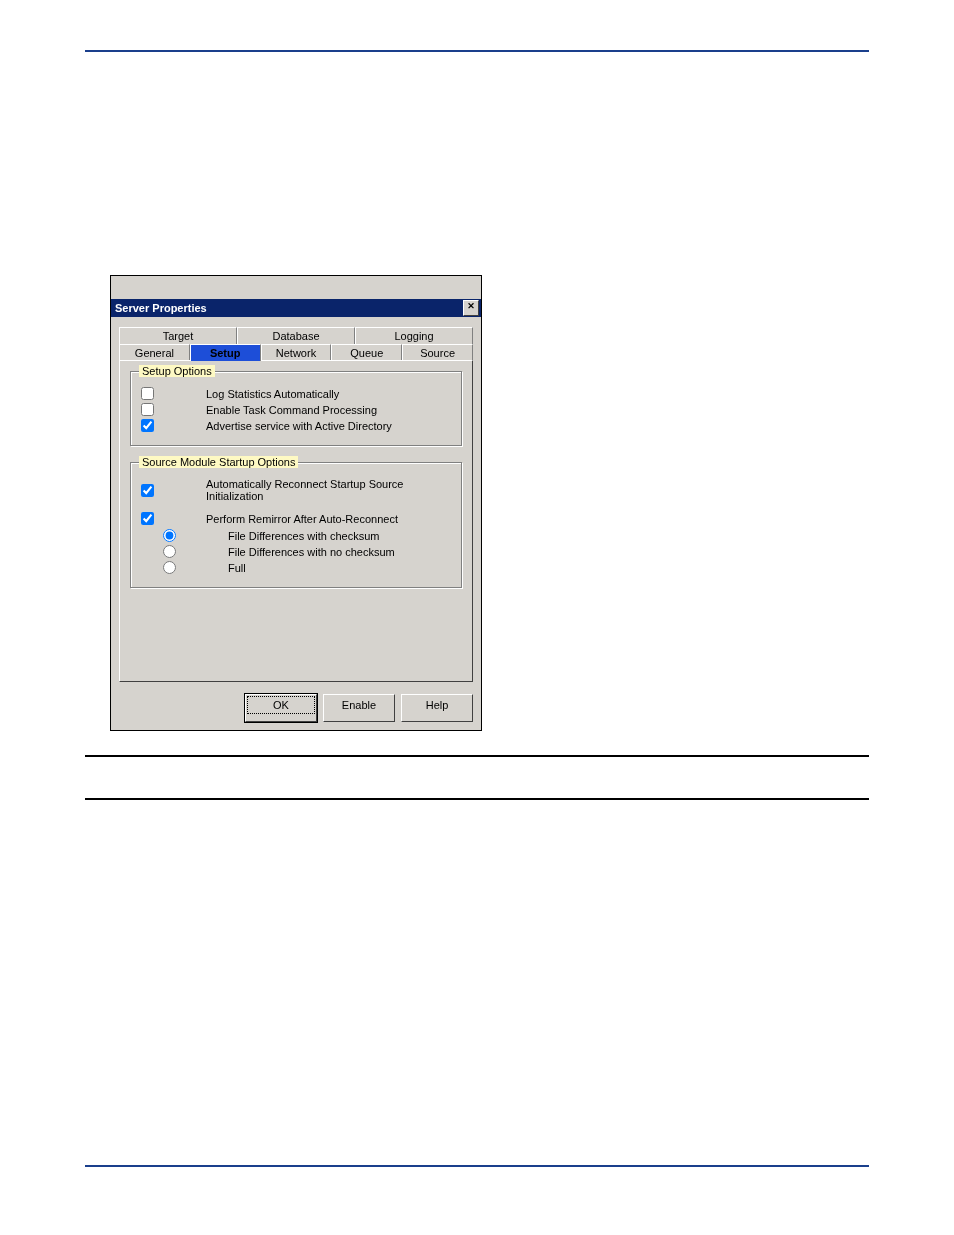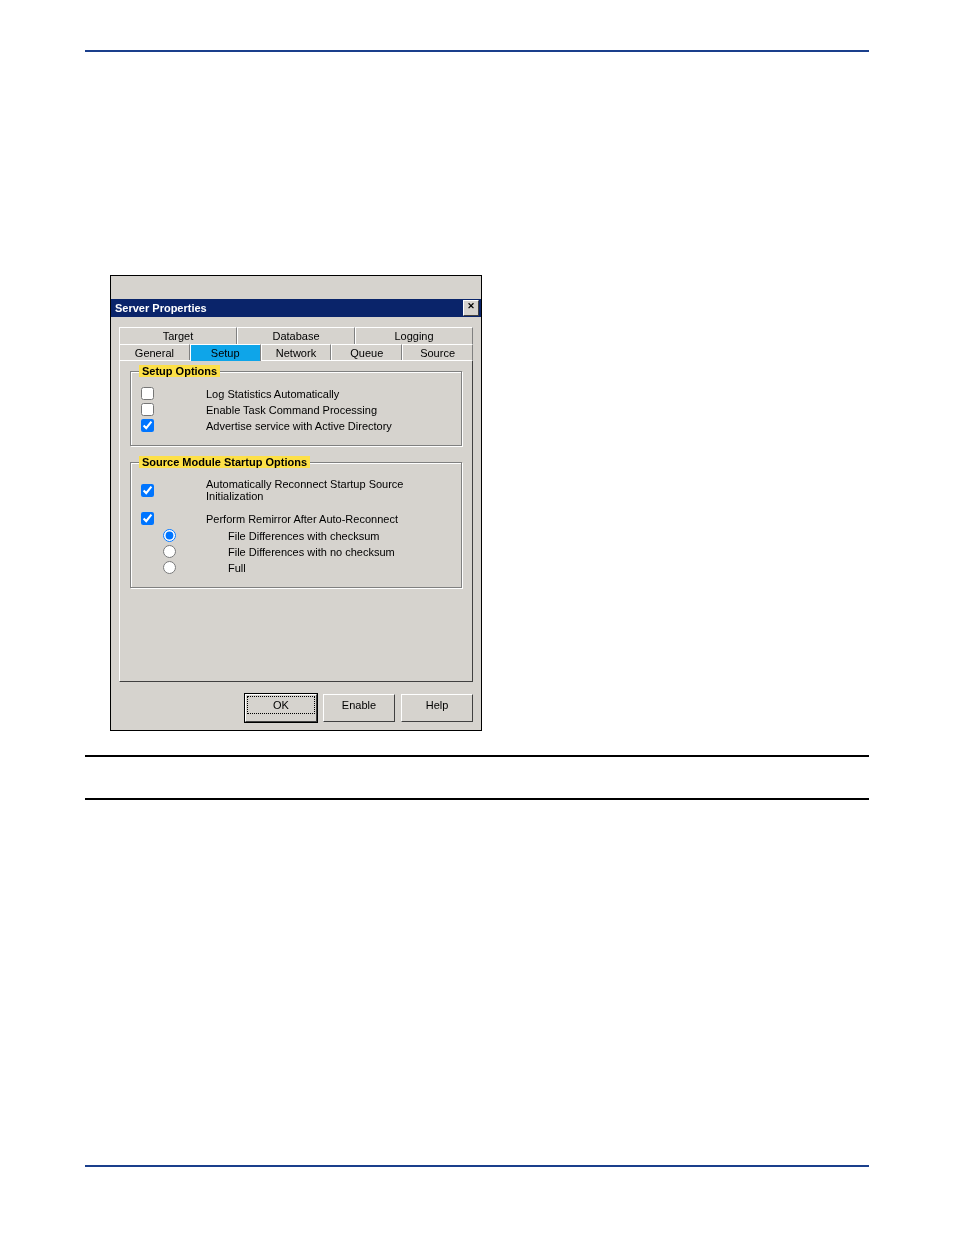--- a/index.html
+++ b/index.html
@@ -93,23 +93,24 @@
     margin-right: 0;
     position: relative;
   }
   .tab-row:first-child .tab {
     border-bottom: none;
   }
   .tab-row.front .tab {
     border-bottom: none;
   }
   .tab.active {
-    background: #0ea5e9;
+    background: #1d4ed8;
     border-bottom: 1px solid #d6d3ce;
     z-index: 2;
+    font-weight: bold;
   }
   .tab-panel {
     border-left: 1px solid #fff;
     border-top: 1px solid #fff;
     border-right: 1px solid #404040;
     border-bottom: 1px solid #404040;
     background: #d6d3ce;
     margin-top: -1px;
     padding: 10px 10px 20px 10px;
     min-height: 290px;
@@ -122,24 +123,23 @@
     border: 1px solid #808080;
     box-shadow: inset 1px 1px 0 #fff, 1px 1px 0 #fff;
     padding: 12px 10px 10px 10px;
     margin-bottom: 16px;
     position: relative;
   }
   .group-title {
     position: absolute;
     top: -7px;
     left: 8px;
-    background: #fde047;
+    background: #fef9c3;
     padding: 0 3px;
     font-size: 11px;
-    font-weight: bold;
   }
 
   .check-row, .radio-row {
     display: flex;
     align-items: center;
     margin: 3px 0;
   }
   .check-row input, .radio-row input {
     margin: 0 6px 0 0;
   }

